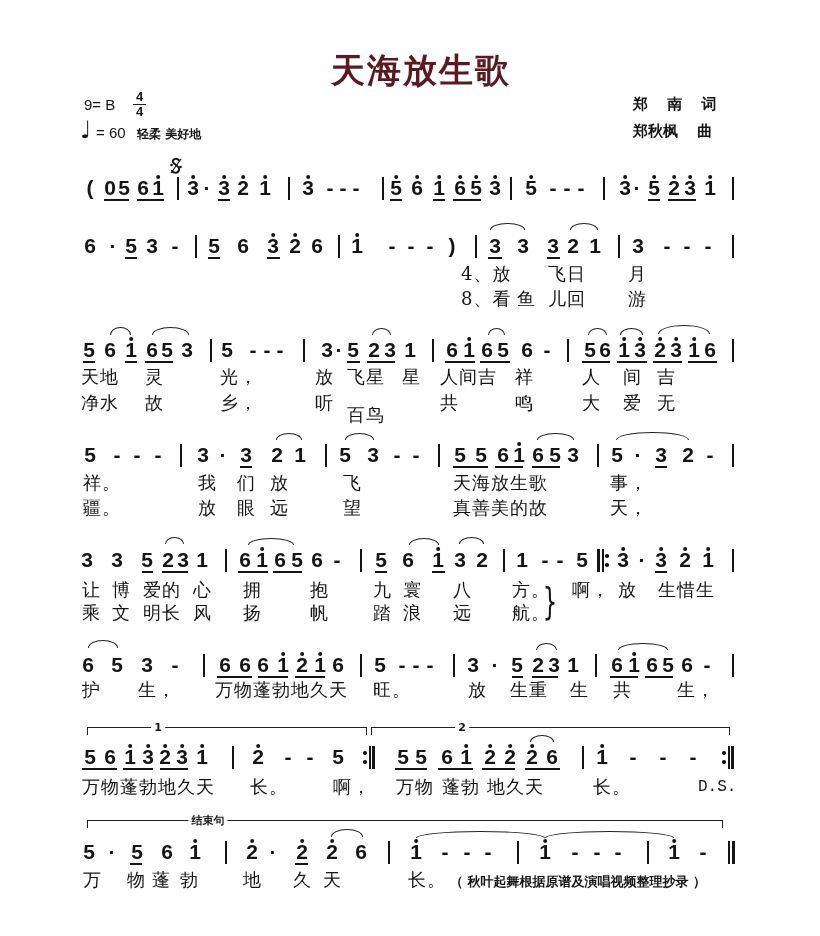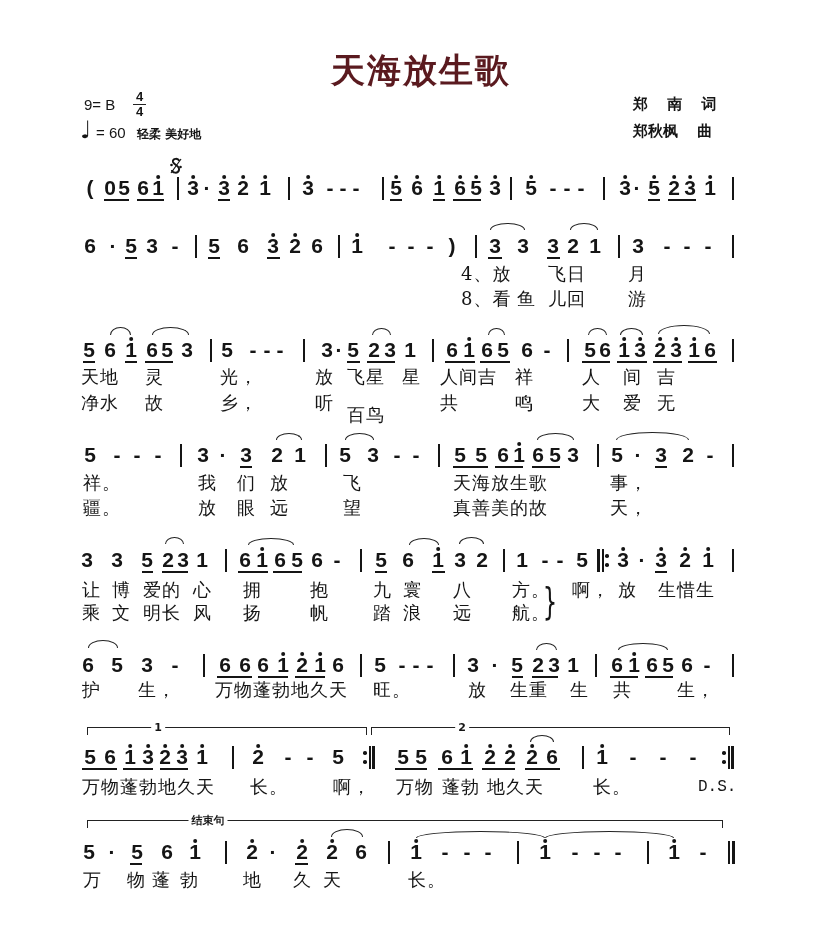--- a/index.html
+++ b/index.html
@@ -578,13 +578,14 @@
         <div class="lyr" style="left: 408px; top: 869px;">长。</div>
       </div>
       <div class="bracket" style="left: 87px; width: 280px; top: 727px;"></div>
       <div class="blabel" style="left: 158px; top: 728px;">1</div>
       <div class="bracket" style="left: 371px; width: 359px; top: 727px;"></div>
       <div class="blabel" style="left: 462px; top: 728px;">2</div>
       <div class="bracket" style="left: 87px; width: 636px; top: 820px;"></div>
       <div class="blabel" style="left: 208px; top: 821px;">结束句</div>
     </div>
 
+  <div id="footer-note" class="abs">（ 秋叶起舞根据原谱及演唱视频整理抄录 ）</div>
 </div>
 
 </body></html>

